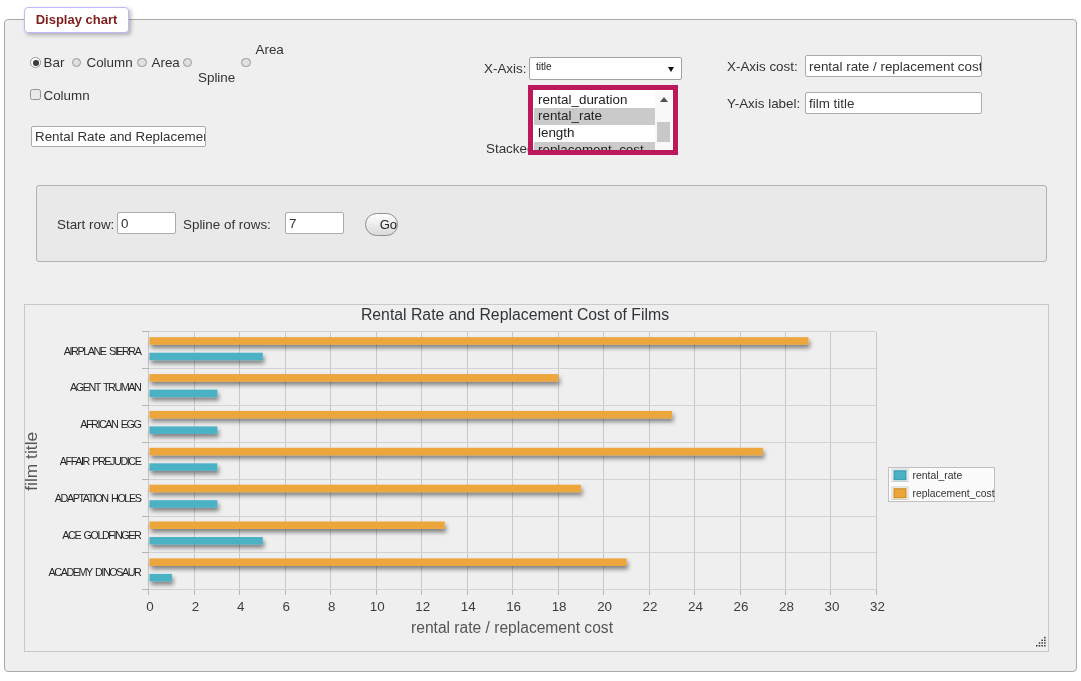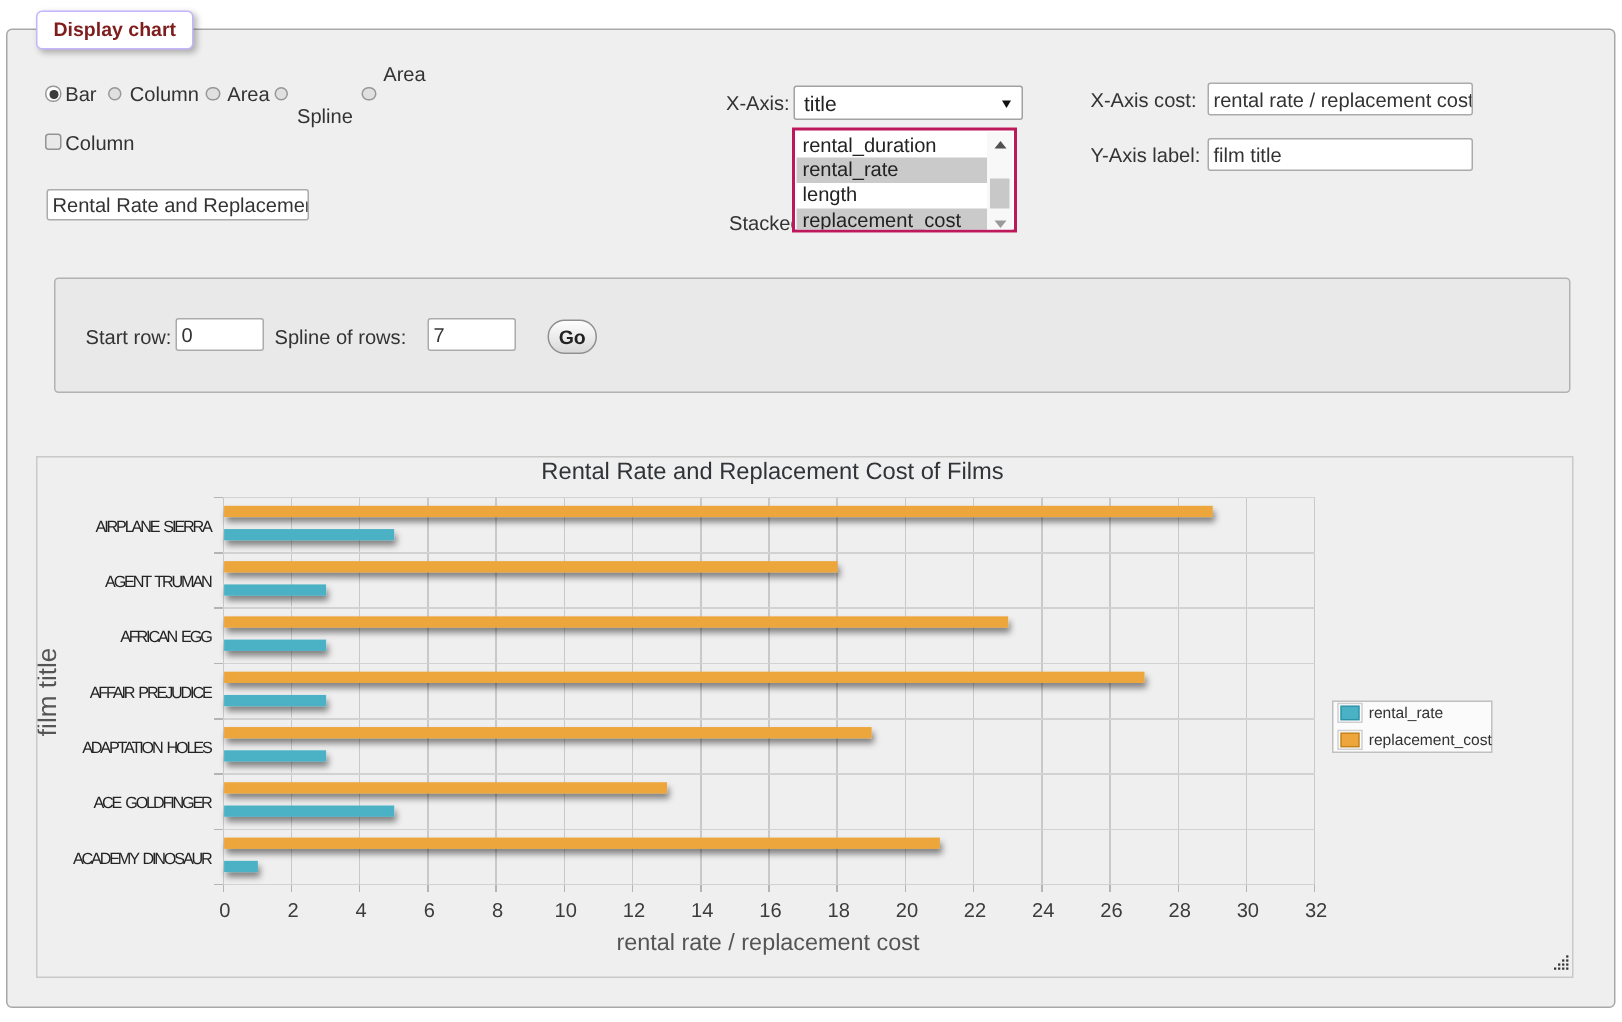--- a/index.html
+++ b/index.html
@@ -9,29 +9,29 @@
 #fieldset{left:4px;top:19px;width:1073px;height:653px;background:#efefef;border:1px solid #a8a8a8;border-radius:4px;}
 #legendbox{left:24px;top:7px;width:105px;height:26px;background:#fff;border:1px solid #c4b5fd;border-radius:4px;box-shadow:2px 2px 4px rgba(0,0,0,0.28);line-height:24px;text-align:center;font-weight:bold;font-size:13px;color:#7f1d1d;}
 .lbl{font-size:13.4px;color:#333;white-space:nowrap;}
 .radio{width:9.5px;height:9.5px;border:1px solid #979797;border-radius:50%;background:#e0e0e0;}
 .radio.sel{background:#fff;width:10.5px;height:10.5px;}
 .radio.sel::after{content:"";position:absolute;left:2.4px;top:2.4px;width:5.6px;height:5.6px;border-radius:50%;background:#3c3c3c;}
 .checkbox{width:11px;height:11px;border:1px solid #939393;border-radius:2.5px;background:#e9e9e9;}
 .tinput{background:#fff;border:1px solid #ababab;border-radius:2px;font-size:13.4px;color:#333;padding:0 0 0 3px;line-height:20px;white-space:nowrap;overflow:hidden;}
 #selectbox{left:529px;top:57px;width:153px;height:23px;background:#fff;border:1px solid #a2a2a2;border-radius:2px;}
 #selectbox .arrow{position:absolute;right:7px;top:8.5px;width:0;height:0;border-left:3.5px solid transparent;border-right:3.5px solid transparent;border-top:5px solid #111;}
-#listbox{left:528px;top:85px;width:150px;height:70px;background:#fff;border:2px solid #be185d;overflow:hidden;}
+#listbox{left:528px;top:85px;width:150px;height:70px;background:#fff;border:5px solid #be185d;overflow:hidden;}
 .lrow{position:absolute;left:1px;width:131px;height:17px;font-size:13.4px;color:#222;padding-left:4px;line-height:16.5px;white-space:nowrap;}
 .lrow.sel{background:#cacaca;}
 #sbar{position:absolute;right:1px;top:1px;width:17px;height:67px;background:#f8f8f8;}
 #sbar .up{position:absolute;left:4.5px;top:6px;width:0;height:0;border-left:4px solid transparent;border-right:4px solid transparent;border-bottom:5px solid #505050;}
 #sbar .dn{position:absolute;left:4.5px;top:58.5px;width:0;height:0;border-left:4px solid transparent;border-right:4px solid transparent;border-top:5px solid #9a9a9a;}
 #sbar .thumb{position:absolute;left:2px;top:31px;width:13px;height:20px;background:#c8c8c8;}
 #rowbox{left:36px;top:185px;width:1011px;height:77px;background:#e9e9e9;border:1px solid #b2b2b2;border-radius:3px;}
-#gobtn{left:365px;top:213px;width:33px;height:23px;border:1px solid #8f8f8f;border-radius:11.5px;background:linear-gradient(#fdfdfd,#ececec 50%,#d9d9d9);font-size:13px;font-weight:bold;color:#222;text-align:center;line-height:21px;}
+#gobtn{left:365px;top:213px;width:33px;height:23px;border:1px solid #8f8f8f;border-radius:11.5px;background:linear-gradient(#fdfdfd,#ececec 50%,#d9d9d9);font-size:13px;font-weight:normal;color:#222;text-align:right;line-height:21px;}
 #chartbox{left:24px;top:304px;width:1025px;height:348px;background:#efefef;border:1px solid #c9c9c9;}
 </style>
 </head>
 <body>
 <div id="page">
   <div class="abs" id="fieldset"></div>
   <div class="abs" id="legendbox">Display chart</div>
 
   <div class="abs radio sel" style="left:30px;top:57px;"></div>
   <div class="abs lbl" style="left:43.5px;top:55px;">Bar</div>
@@ -44,21 +44,21 @@
   <div class="abs radio" style="left:241px;top:57.5px;"></div>
   <div class="abs lbl" style="left:255.5px;top:42px;">Area</div>
 
   <div class="abs checkbox" style="left:29.5px;top:89px;"></div>
   <div class="abs lbl" style="left:43.5px;top:88px;">Column</div>
 
   <div class="abs tinput" style="left:31px;top:126px;width:175px;height:21px;">Rental Rate and Replacement Cost of Films</div>
 
   <div class="abs lbl" style="left:484px;top:61px;">X-Axis:</div>
   <div class="abs" id="selectbox">
-      <span style="position:absolute;left:6px;top:3px;font-size:14px;color:#222;">title</span>
+      <span style="position:absolute;left:6px;top:3px;font-size:10px;color:#222;">title</span>
       <span class="arrow"></span>
     </div>
 
   <div class="abs lbl" style="left:486px;top:141px;">Stacked:</div>
   <div class="abs" id="listbox">
     <div class="lrow" style="top:1.5px;">rental_duration</div>
     <div class="lrow sel" style="top:18.4px;">rental_rate</div>
     <div class="lrow" style="top:35.3px;">length</div>
     <div class="lrow sel" style="top:52.2px;">replacement_cost</div>
     <div id="sbar">

